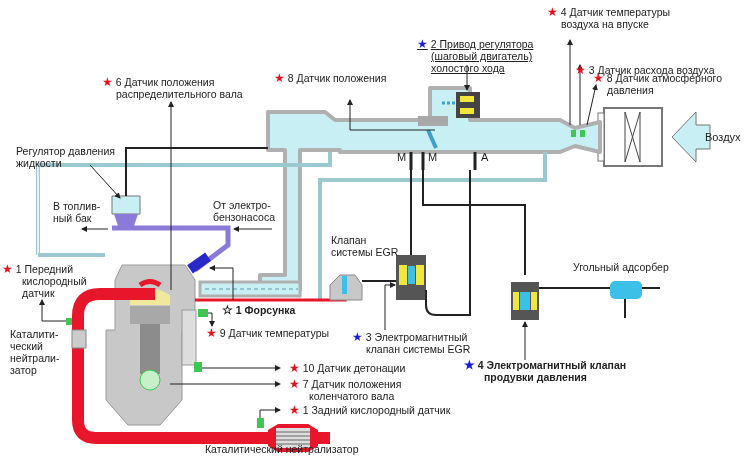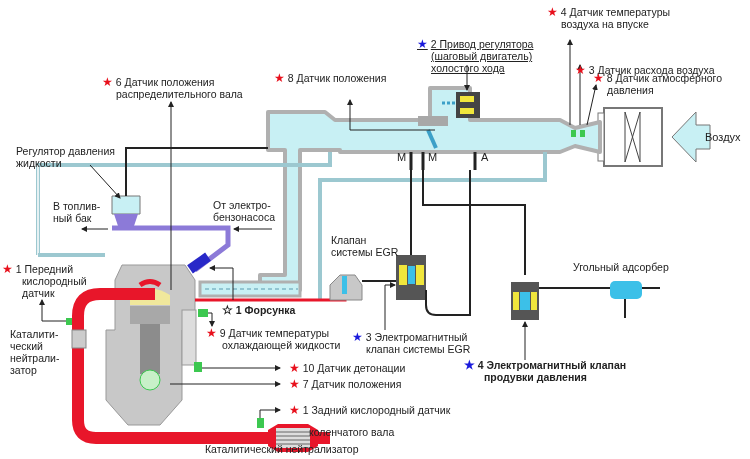--- a/index.html
+++ b/index.html
@@ -204,39 +204,38 @@
   <span>Каталити-</span>
   <span class="indent">ческий</span>
   <span class="indent">нейтрали-</span>
   <span class="indent">затор</span>
 </div>
 <div class="lbl" style="left:222px; top:304px;font-weight:bold;">
   <span class="star outline">☆</span><span>1 Форсунка</span>
 </div>
 <div class="lbl" style="left:206px; top:327px;">
   <span class="star red">★</span><span>9 Датчик температуры</span>
-  <span class="indent" style="padding-left:16px;">охлаждающей жидкости</span>
 </div>
 <div class="lbl" style="left:352px; top:331px;">
   <span class="star blue">★</span><span>3 Электромагнитный</span>
   <span class="indent" style="padding-left:14px;">клапан системы EGR</span>
 </div>
 <div class="lbl" style="left:573px; top:261px;">
   <span>Угольный адсорбер</span>
 </div>
 <div class="lbl" style="left:464px; top:359px;font-weight:bold;">
   <span class="star blue">★</span><span>4 Электромагнитный клапан</span>
   <span class="indent" style="padding-left:20px;">продувки давления</span>
 </div>
 <div class="lbl" style="left:289px; top:362px;">
   <span class="star red">★</span><span>10 Датчик детонации</span>
 </div>
 <div class="lbl" style="left:289px; top:378px;">
   <span class="star red">★</span><span>7 Датчик положения</span>
-  <span class="indent" style="padding-left:20px;margin-top:36px;">коленчатого вала</span>
+  <span class="indent" style="padding-left:20px;">коленчатого вала</span>
 </div>
 <div class="lbl" style="left:289px; top:404px;">
   <span class="star red">★</span><span>1 Задний кислородный датчик</span>
 </div>
 <div class="lbl" style="left:205px; top:443px;">
   <span>Каталитический нейтрализатор</span>
 </div>
 <div class="lbl" style="left:397px; top:151px; font-size:11px;">M</div>
 <div class="lbl" style="left:428px; top:151px; font-size:11px;">M</div>
 <div class="lbl" style="left:481px; top:151px; font-size:11px;">A</div>

